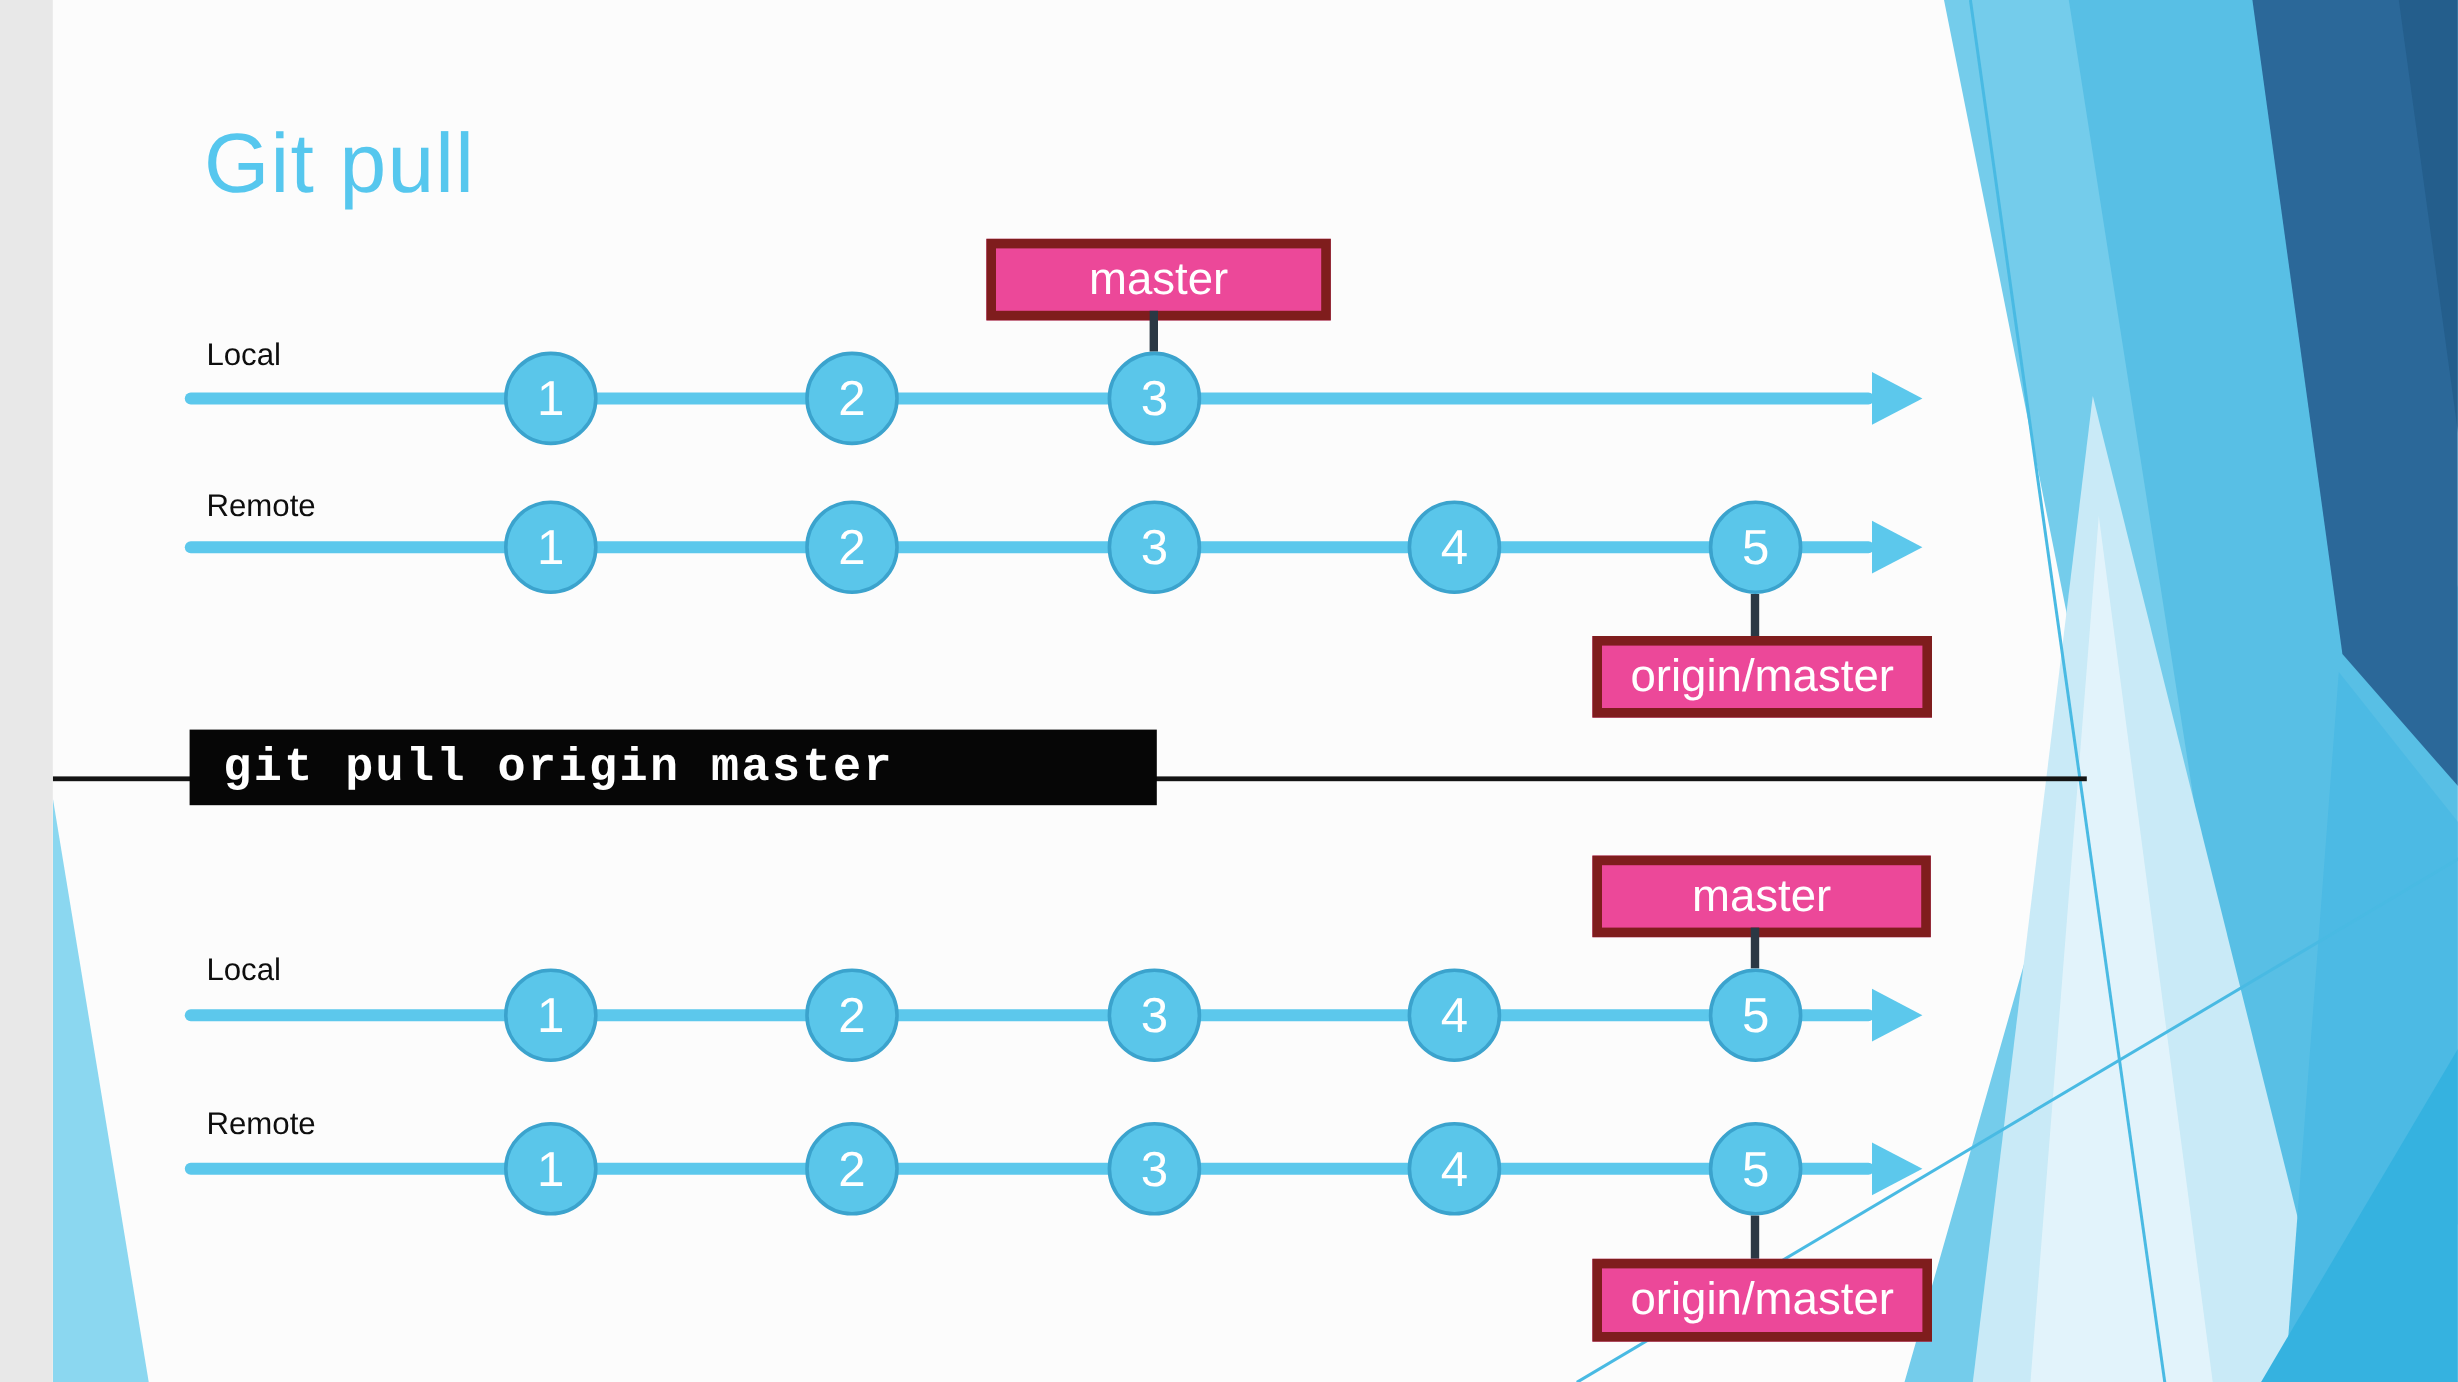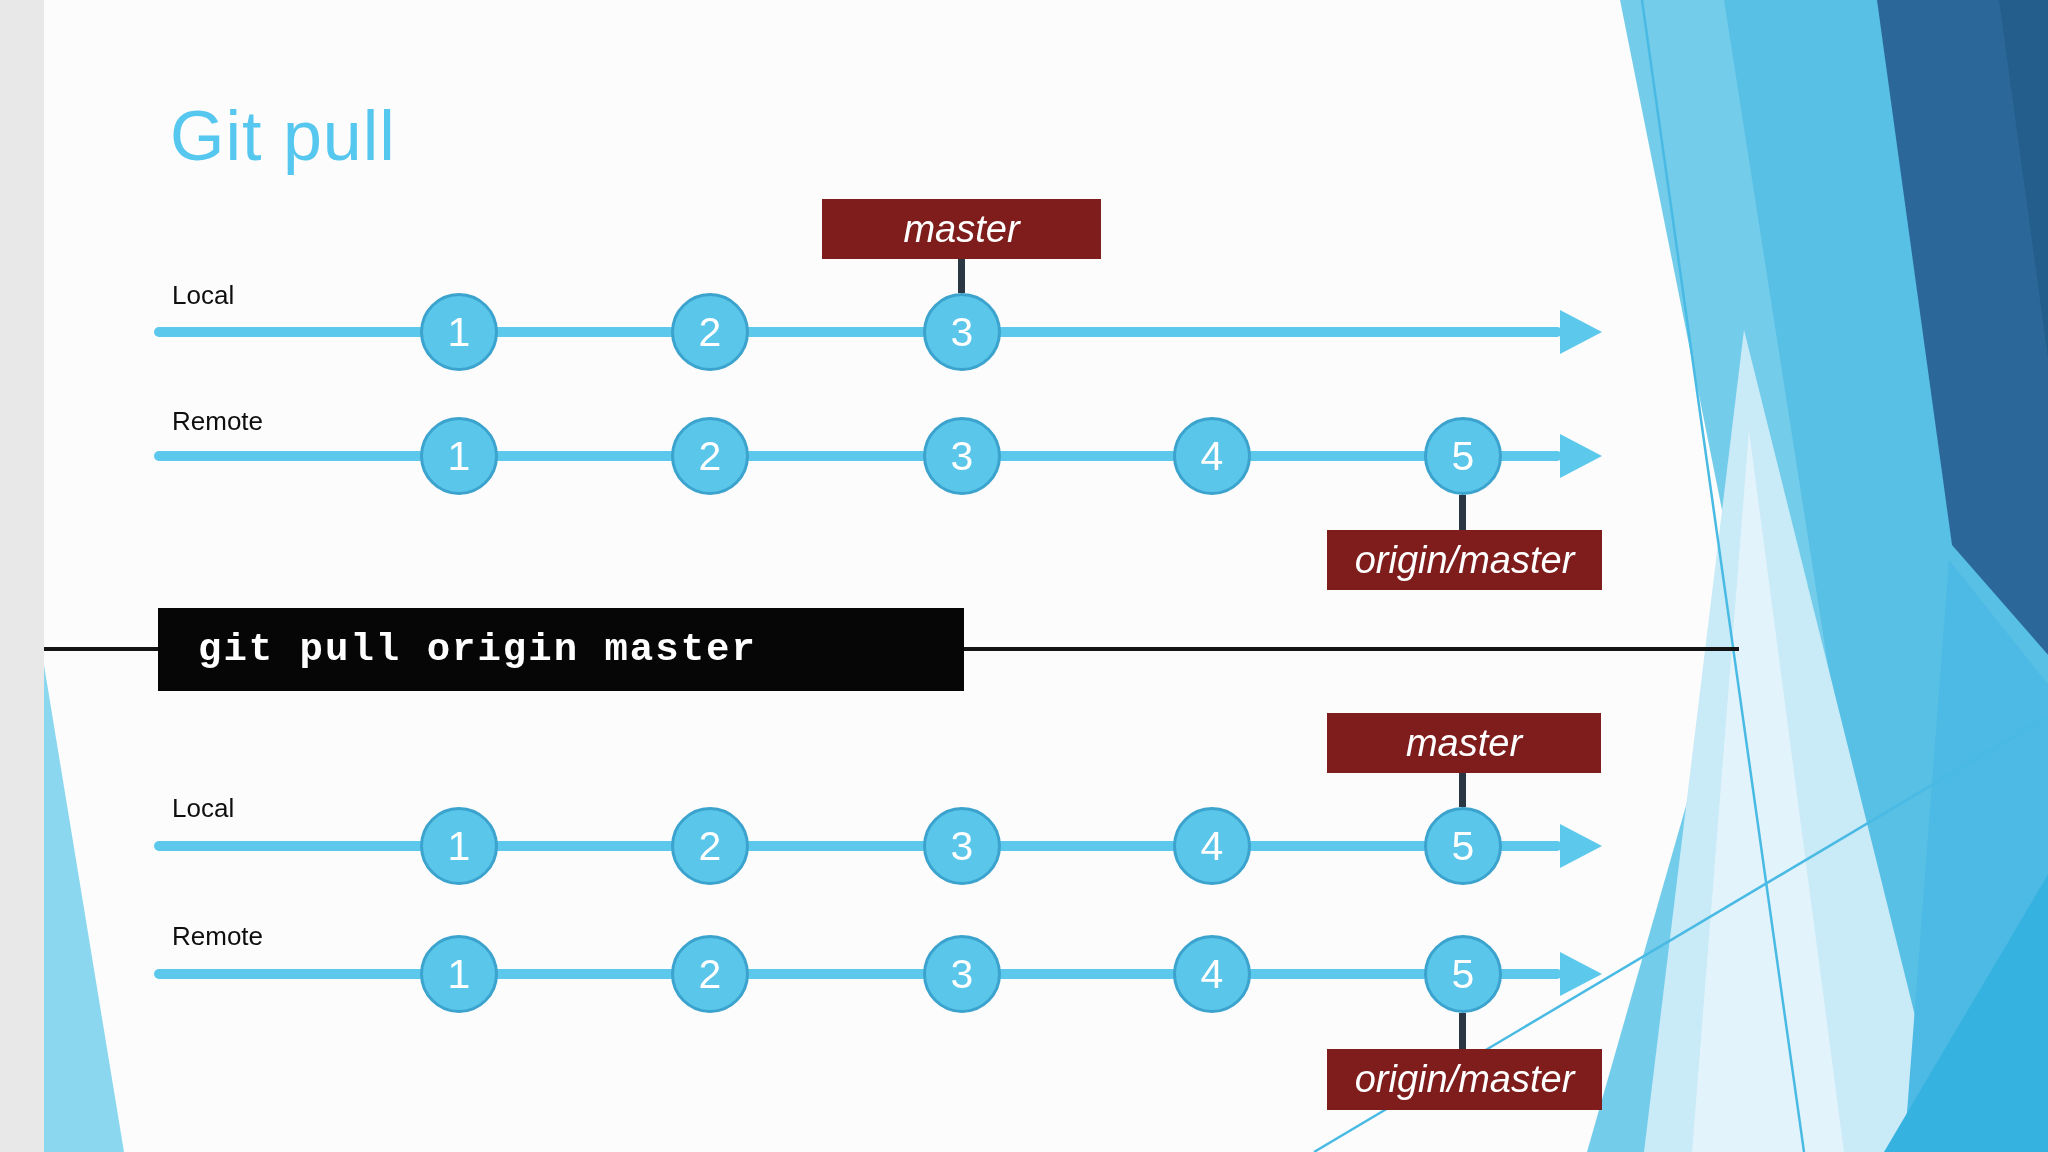--- a/index.html
+++ b/index.html
@@ -33,31 +33,31 @@
     border-left:42px solid #5cc8ec;
   }
   .commit{
     position:absolute; top:0; width:72px; height:72px;
     background:#5ac6ea; border:3px solid #3ba3cd; border-radius:50%;
     display:flex; align-items:center; justify-content:center;
     color:#ffffff; font-size:41px;
   }
 
   .branchbox{
-    position:absolute; background:#7f1d1d; border:4px solid #7f1d1d;
+    position:absolute; background:#ec4899; border:8px solid #7f1d1d;
     display:flex; align-items:center; justify-content:center;
-    color:#ffffff; font-size:38px;font-style:italic;
+    color:#ffffff; font-size:38px;
   }
   .connector{ position:absolute; width:7px; background:#2b3844; }
 
   .hrule{ position:absolute; left:0; top:647px; width:1695px; height:4px; background:#141414; }
   .cmdbox{
-    position:absolute; left:114px; top:608px; width:806px; height:83px;
+    position:absolute; left:114px; top:608px; width:806px; height:63px;
     background:#060606; display:flex; align-items:center;
-    padding-left:40px; box-sizing:border-box;
+    padding-left:28px; box-sizing:border-box;
   }
   .cmdtext{
     color:#ffffff; font-family:"Liberation Mono","DejaVu Sans Mono",monospace;
     font-weight:bold; font-size:39px; letter-spacing:2px;
   }
 </style>
 </head>
 <body>
 
 <div class="slide">

